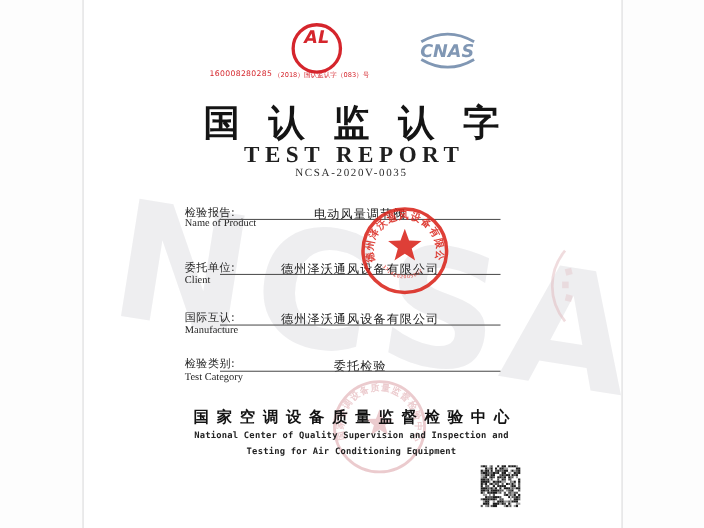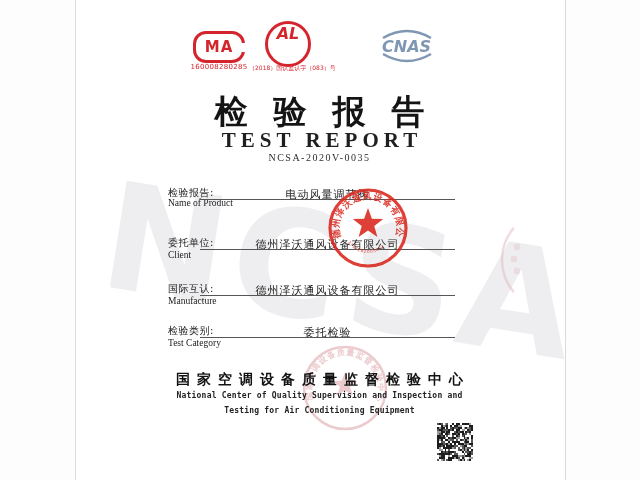--- a/index.html
+++ b/index.html
@@ -70,41 +70,38 @@
   .qr i{display:block;}
 </style>
 </head>
 <body>
 
 <div class="canvas">
   <div class="page"></div>
 
   <div class="watermark">NCSA</div>
 
-  <div class="cma-box">
-    <span class="cma-text">MA</span>
-  </div>
   <div class="logo-num">160008280285</div>
 
   <div class="cal-circle">
     <span class="cal-text">AL</span>
   </div>
   <div class="cal-num">（2018）国认监认字（083）号</div>
 
 
   <div class="cnas-wrap">
     <svg width="54" height="36" viewBox="0 0 54 36">
       <path d="M3 10 Q 27 -4 51 10" fill="none" stroke="#8097b4" stroke-width="2.6"></path>
       <path d="M3 26 Q 27 40 51 26" fill="none" stroke="#8097b4" stroke-width="2.6"></path>
       <text x="2" y="24" font-size="16" font-style="italic" font-weight="bold" fill="#8097b4" font-family="DejaVu Sans, sans-serif">CNAS</text>
     </svg>
   </div>
 
 
-  <div class="title-zh">检验报告</div>
+  <div class="title-zh">国认监认字</div>
   <div class="title-en">TEST REPORT</div>
   <div class="report-no">NCSA-2020V-0035</div>
 
   <div>
     <div class="f-label-zh" style="top:186px">检验报告:</div>
     <div class="f-label-en" style="top:198px">Name of Product</div>
     <div class="f-value" style="top:187px">电动风量调节阀</div>
     <div class="f-line" style="top:199px"></div>
   </div>
   <div>

